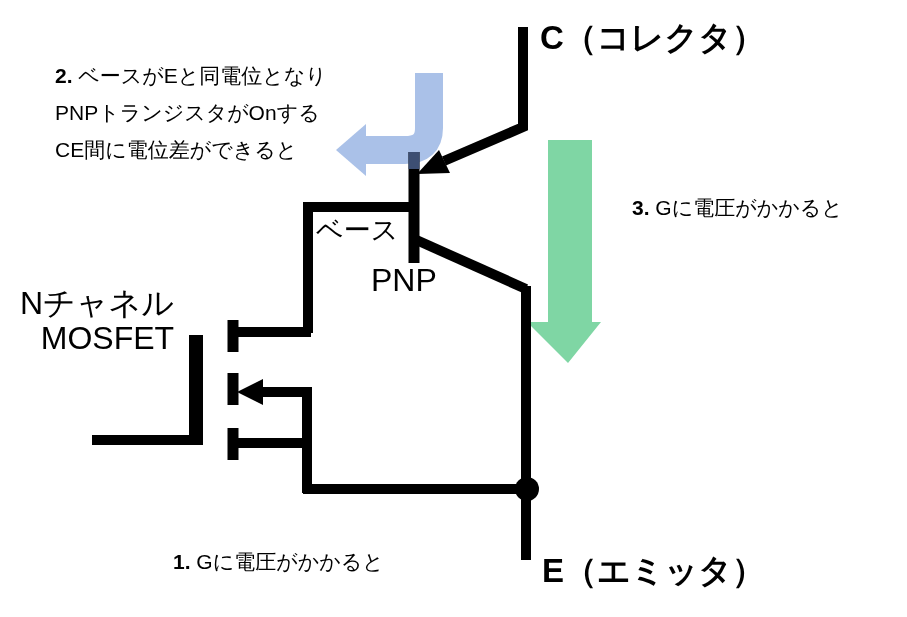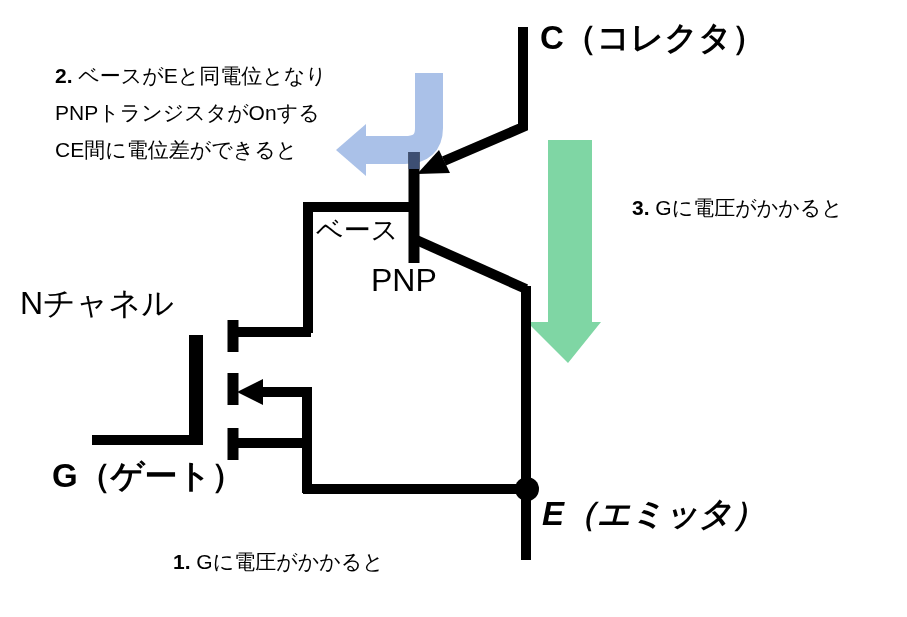--- a/index.html
+++ b/index.html
@@ -17,21 +17,21 @@
   .step .num{font-weight:bold;}
   .terminal{font-size:33px;font-weight:bold;}
   .big{font-size:32px;line-height:35px;text-align:right;}
   #step2-block{left:55px;top:57px;line-height:37px;}
   #collector-label{left:540px;top:16px;}
   #step3-line{left:632px;top:194px;}
   #base-label{left:316px;top:212px;font-size:27px;font-weight:normal;}
   #pnp-label{left:371px;top:263px;}
   #mosfet-label{left:20px;top:286px;}
   #gate-label{left:52px;top:454px;}
-  #emitter-label{left:542px;top:492px;font-style:italic;}
+  #emitter-label{left:542px;top:549px;}
   #step1-block{left:143px;top:544px;line-height:36px;}
   #step1-block .l1{margin-left:30px;}
 </style>
 </head>
 <body>
 
 <div id="canvas">
 
   <svg id="circuit-svg" width="907" height="617" viewBox="0 0 907 617">
 
@@ -74,23 +74,23 @@
   </div>
 
   <div class="lbl" id="base-label">ベース</div>
 
   <div class="lbl big" id="pnp-label">
     <div>PNP</div>
   </div>
 
   <div class="lbl big" id="mosfet-label">
     <div>Nチャネル</div>
+    <div>MOSFET</div>
   </div>
 
-  <div class="lbl terminal" id="gate-label">G（ゲート）</div>
 
   <div class="lbl terminal" id="emitter-label">E（エミッタ）</div>
 
   <div class="lbl step" id="step1-block">
     <div class="l1"><span class="num">1.</span> <span>Gに電圧がかかると</span></div>
   </div>
 
 </div>
 
 </body></html>

